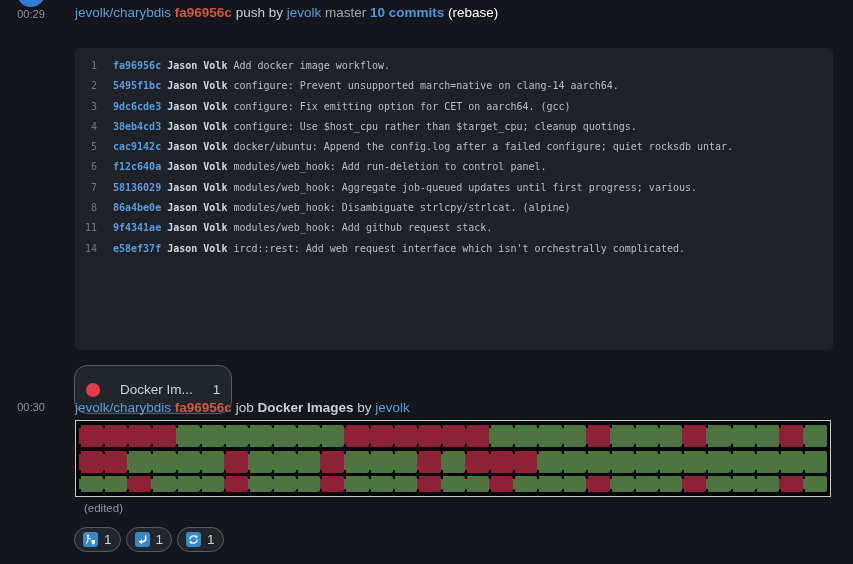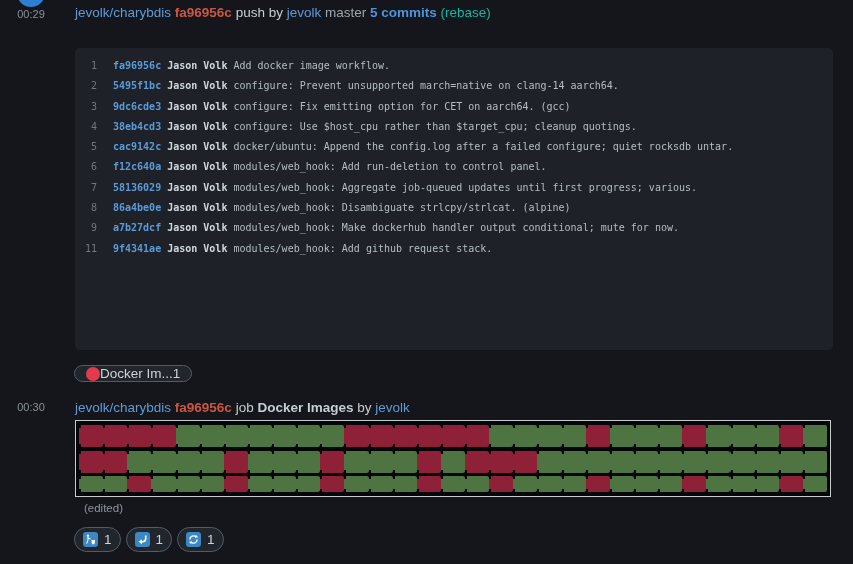--- a/index.html
+++ b/index.html
@@ -16,35 +16,35 @@
   .timestamp { position:absolute; left:0; width:62px; text-align:center;
                font-size:11px; color:#8a9199; }
   #time1 { top:8px; } #time2 { top:401px; }
 
   .msg-header { position:absolute; left:75px; font-size:13.5px; color:#c6cdd5; white-space:nowrap; }
   #header1 { top:5px; } #header2 { top:400px; }
   .link { color:#5e9bd6; cursor:pointer; }
   .link-bold { color:#4f93d9; font-weight:bold; cursor:pointer; }
   .hash-red { color:#cb5742; font-weight:bold; cursor:pointer; }
   .dim { color:#9fa6ae; }
-  .dim2 { color:#14b8a6; }
+  .dim2 { color:#ffffff; }
   .job-name { font-weight:bold; color:#c6cdd5; }
 
   .code-block { position:absolute; left:75px; top:48px; width:758px; height:302px;
                 background:#1e2228; border-radius:5px; padding-top:8px;
                 font-family:"DejaVu Sans Mono", monospace; font-size:10px; overflow:hidden; }
   .code-line { height:20.3px; line-height:20.3px; white-space:nowrap; }
   .ln { display:inline-block; width:22px; text-align:right; color:#6e767f; margin-right:16px; }
   .hash { color:#5b9bd9; font-weight:bold; cursor:pointer; }
   .author { color:#ced5dc; font-weight:bold; }
   .cmsg { color:#b4bcc4; }
 
-  .pill { position:absolute; display:inline-flex; align-items:center; gap:0;
+  .pill { position:absolute; display:inline-flex; align-items:center; gap:20px;
           border:1px solid #545b66; border-radius:13px; background:#21262d;
-          padding:0 11px; color:#ced3d9; font-size:13.5px; cursor:pointer; }
+          padding:16px 11px; color:#ced3d9; font-size:13.5px; cursor:pointer; }
   #docker-pill { left:74px; top:365px; }
   .red-dot { width:14px; height:14px; border-radius:50%; background:#e33a4d; }
 
   #job-grid { position:absolute; left:75px; top:420px; width:756px; height:77px;
               background:#04060a; border:1px solid #c9cacc;
               padding:4px 3px; display:flex; flex-direction:column; justify-content:space-between; }
   .grid-row { display:flex; height:22px; position:relative; }
   .grid-row.short { height:16px; }
   .grid-cell { flex:1; border-radius:2px; }
   .ticks { position:absolute; left:0; right:0; height:3px; pointer-events:none;
@@ -66,35 +66,35 @@
 
 <div class="avatar"></div>
 <div class="timestamp" id="time1">00:29</div>
 
 <div class="msg-header" id="header1">
   <span class="link">jevolk/charybdis</span>
   <span class="hash-red">fa96956c</span>
   <span>push by</span>
   <span class="link">jevolk</span>
   <span class="dim">master</span>
-  <span class="link-bold">5 commits</span>
+  <span class="link-bold">10 commits</span>
   <span class="dim2">(rebase)</span>
 </div>
 
 <div class="code-block">
   <div class="code-line"><span class="ln">1</span><span class="hash">fa96956c</span> <span class="author">Jason Volk</span> <span class="cmsg">Add docker image workflow.</span></div>
   <div class="code-line"><span class="ln">2</span><span class="hash">5495f1bc</span> <span class="author">Jason Volk</span> <span class="cmsg">configure: Prevent unsupported march=native on clang-14 aarch64.</span></div>
   <div class="code-line"><span class="ln">3</span><span class="hash">9dc6cde3</span> <span class="author">Jason Volk</span> <span class="cmsg">configure: Fix emitting option for CET on aarch64. (gcc)</span></div>
   <div class="code-line"><span class="ln">4</span><span class="hash">38eb4cd3</span> <span class="author">Jason Volk</span> <span class="cmsg">configure: Use $host_cpu rather than $target_cpu; cleanup quotings.</span></div>
   <div class="code-line"><span class="ln">5</span><span class="hash">cac9142c</span> <span class="author">Jason Volk</span> <span class="cmsg">docker/ubuntu: Append the config.log after a failed configure; quiet rocksdb untar.</span></div>
   <div class="code-line"><span class="ln">6</span><span class="hash">f12c640a</span> <span class="author">Jason Volk</span> <span class="cmsg">modules/web_hook: Add run-deletion to control panel.</span></div>
   <div class="code-line"><span class="ln">7</span><span class="hash">58136029</span> <span class="author">Jason Volk</span> <span class="cmsg">modules/web_hook: Aggregate job-queued updates until first progress; various.</span></div>
   <div class="code-line"><span class="ln">8</span><span class="hash">86a4be0e</span> <span class="author">Jason Volk</span> <span class="cmsg">modules/web_hook: Disambiguate strlcpy/strlcat. (alpine)</span></div>
-  <div class="code-line"><span class="ln">9</span><span class="hash">a7b27dcf</span> <span class="author">Jason Volk</span> <span class="cmsg">modules/web_hook: Make dockerhub handler output conditional; mute for now.</span></div>
   <div class="code-line"><span class="ln">11</span><span class="hash">9f4341ae</span> <span class="author">Jason Volk</span> <span class="cmsg">modules/web_hook: Add github request stack.</span></div>
+  <div class="code-line"><span class="ln">14</span><span class="hash">e58ef37f</span> <span class="author">Jason Volk</span> <span class="cmsg">ircd::rest: Add web request interface which isn't orchestrally complicated.</span></div>
 </div>
 
 <div class="pill" id="docker-pill">
   <span class="red-dot"></span>
   <span>Docker Im...</span>
   <span>1</span>
 </div>
 
 <div class="timestamp" id="time2">00:30</div>
 

